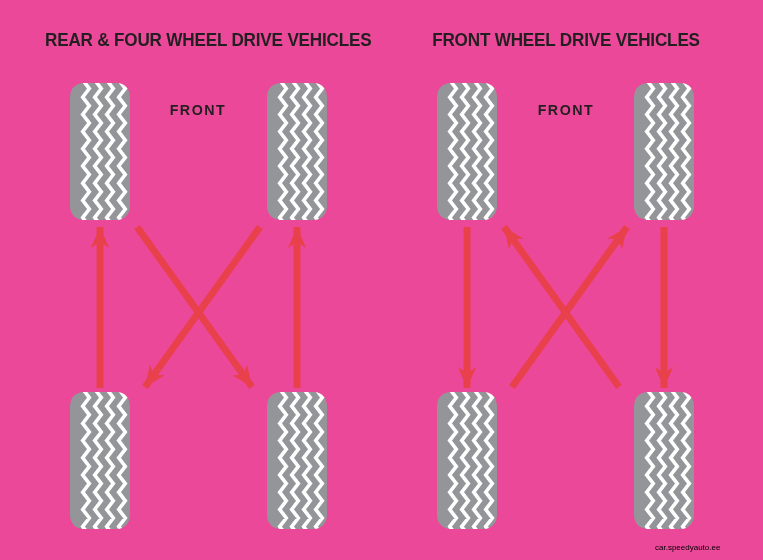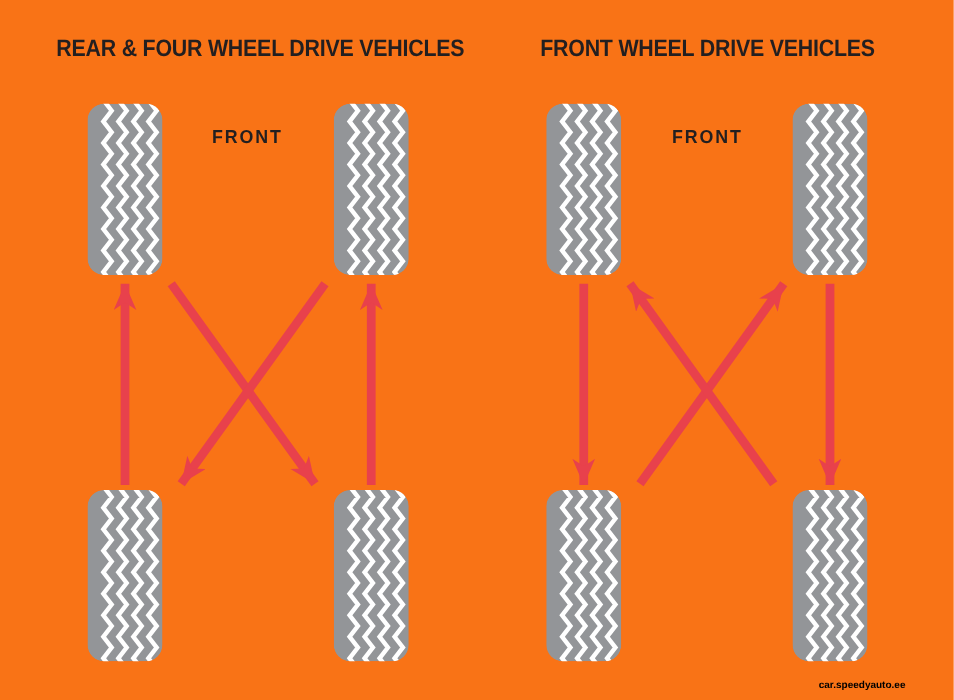--- a/index.html
+++ b/index.html
@@ -1,19 +1,19 @@
 <!DOCTYPE html>
 <html style="--ink: #231F20;"><head>
 <meta charset="utf-8">
 <style>
   html,body{margin:0;padding:0;}
   .canvas{
     position:relative;
     width:763px;height:560px;
-    background:#f97316;
+    background:#ec4899;
     overflow:hidden;
     font-family:"Liberation Sans", sans-serif;
   }
   #diagram-svg{position:absolute;left:0;top:0;}
   .diagram-title{
     position:absolute;
     top:29px;
     width:340px;
     text-align:center;
     font-size:19px;
@@ -37,21 +37,21 @@
     color:var(--ink);
     transform:scaleX(0.95);
     transform-origin:center;
   }
   .front-left-panel{left:138px;}
   .front-right-panel{left:506px;}
   .watermark{
     position:absolute;
     left:655px;top:543px;
     font-size:8px;
-    font-weight:700;
+    font-weight:400;
     color:#000000;
     letter-spacing:0px;
   }
 </style>
 </head>
 <body>
 
 <div class="canvas">
 
   <svg id="diagram-svg" width="763" height="560" viewBox="0 0 763 560">

